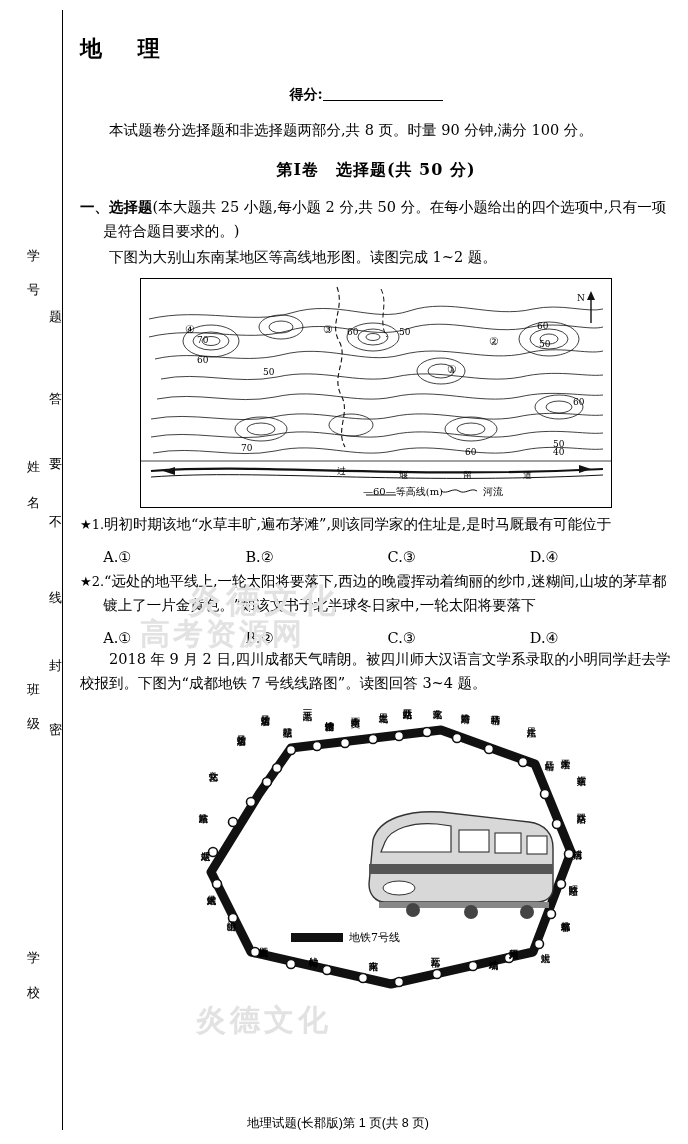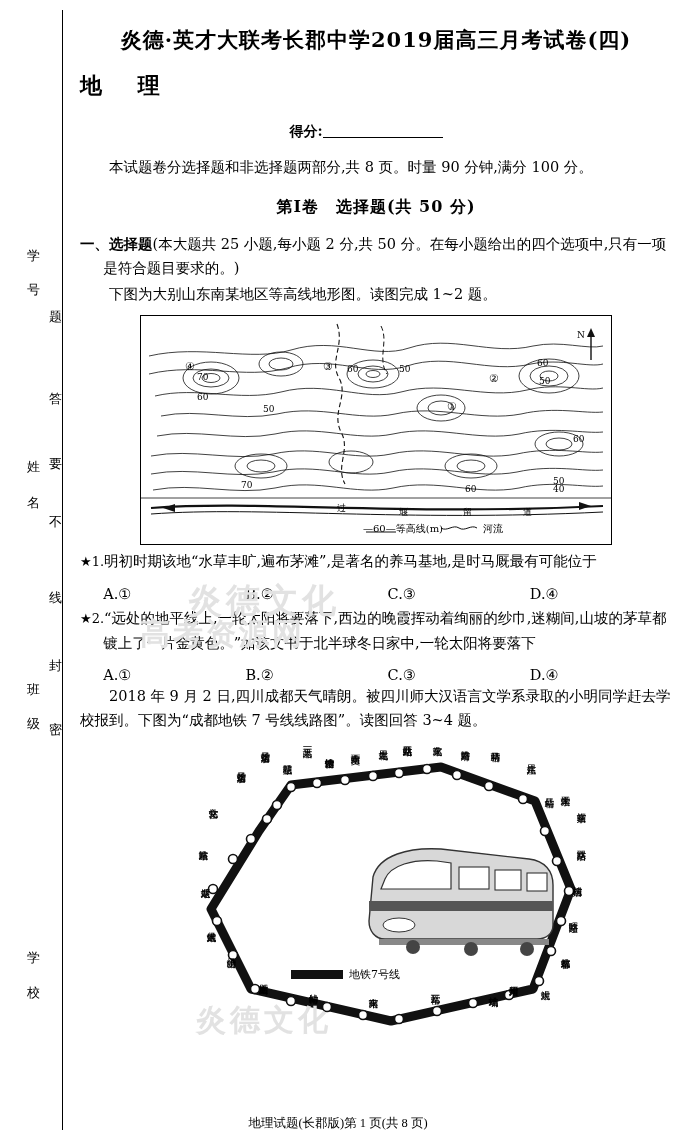--- a/index.html
+++ b/index.html
@@ -103,21 +103,21 @@
     line-height:1;
   }
   .legend-box{
     position:absolute;left:150px;top:228px;display:flex;align-items:center;
   }
   .legend-swatch{width:52px;height:9px;background:#111;margin-right:6px;}
   .legend-text{font-size:11px;font-family:"DejaVu Serif","Liberation Serif",serif;}
 
   .footer{
     position:absolute;left:0;right:12px;bottom:12px;text-align:center;
-    font-size:12.5px;font-family:Liberation Serif, serif;
+    font-size:12.5px;font-family:Liberation Sans, sans-serif;
   }
 </style>
 </head>
 <body>
 
 <div class="page">
 
   <div class="left-rule"></div>
 
   <div class="vcol c1" style="top:238px;">学 号</div>
@@ -128,21 +128,20 @@
   <div class="vcol c2" style="top:300px;">题</div>
   <div class="vcol c2" style="top:382px;">答</div>
   <div class="vcol c2" style="top:448px;">要</div>
   <div class="vcol c2" style="top:506px;">不</div>
   <div class="vcol c2" style="top:580px;">线</div>
   <div class="vcol c2" style="top:648px;">封</div>
   <div class="vcol c2" style="top:712px;">密</div>
 
   <div class="content">
 
-    <div class="doc-title">炎德·英才大联考长郡中学2019届高三月考试卷(四)</div>
 
     <div class="subject">地    理</div>
 
     <div class="score-line">
       <span class="score-label">得分:</span><span class="score-blank"></span>
     </div>
 
     <div class="intro">本试题卷分选择题和非选择题两部分,共 8 页。时量 90 分钟,满分 100 分。</div>
 
     <div class="part-title">第Ⅰ卷　选择题(共 50 分)</div>
@@ -236,21 +235,21 @@
       <div class="lbl" style="left:196px;top:186px;">过</div>
       <div class="lbl" style="left:258px;top:190px;">堰</div>
       <div class="lbl" style="left:322px;top:190px;">留</div>
       <div class="lbl" style="left:382px;top:190px;">道</div>
 
       <div class="lbl" style="left:222px;top:206px;font-size:10px;">—60—等高线(m)</div>
       <div class="lbl" style="left:342px;top:206px;font-size:10px;">河流</div>
     </div>
 
     <div class="qline hang">
-      <span class="star">★1.</span><span>明初时期该地“水草丰旷,遍布茅滩”,是著名的养马基地,是时马厩最有可能位于</span>
+      <span class="star">★1.</span><span>明初时期该地“水草丰旷,遍布茅滩”,则该同学家的住址是,是时马厩最有可能位于</span>
     </div>
     <div class="opts">
       <span>A.①</span>
       <span>B.②</span>
       <span>C.③</span>
       <span>D.④</span>
     </div>
 
     <div class="qline hang">
       <span class="star">★2.</span><span>“远处的地平线上,一轮太阳将要落下,西边的晚霞挥动着绚丽的纱巾,迷糊间,山坡的茅草都镀上了一片金黄色。”如该文书于北半球冬日家中,一轮太阳将要落下</span>

